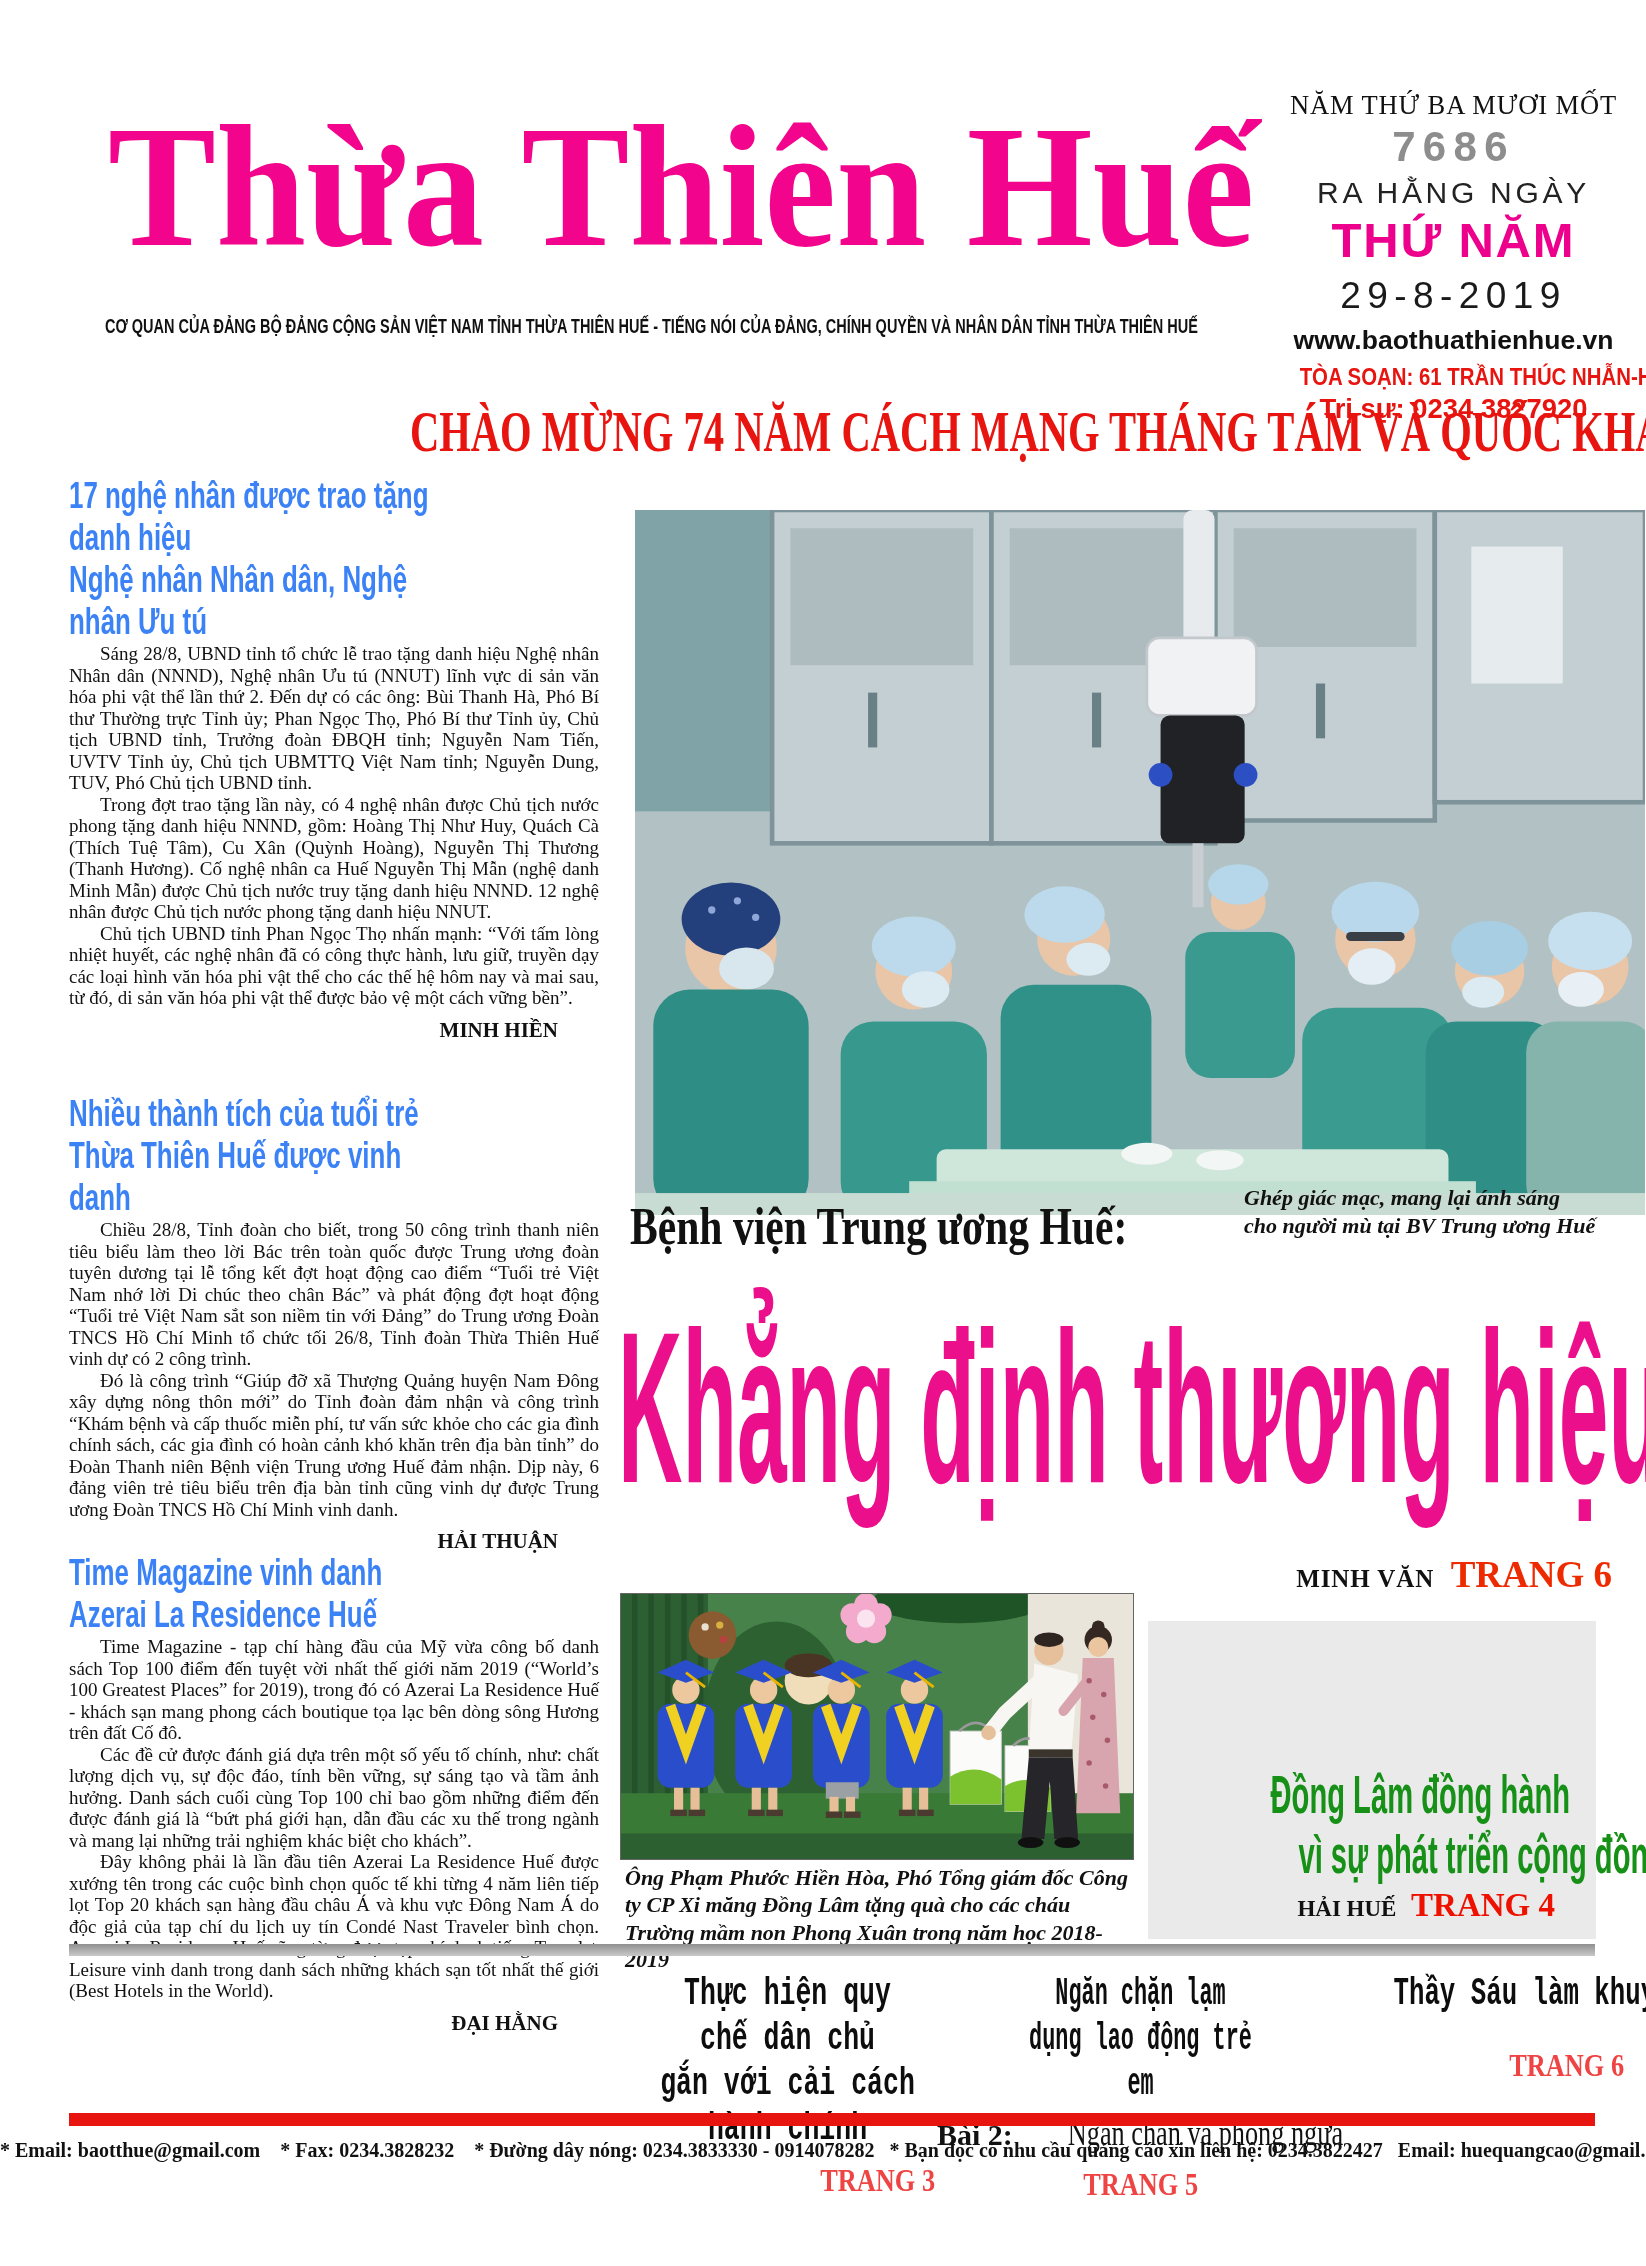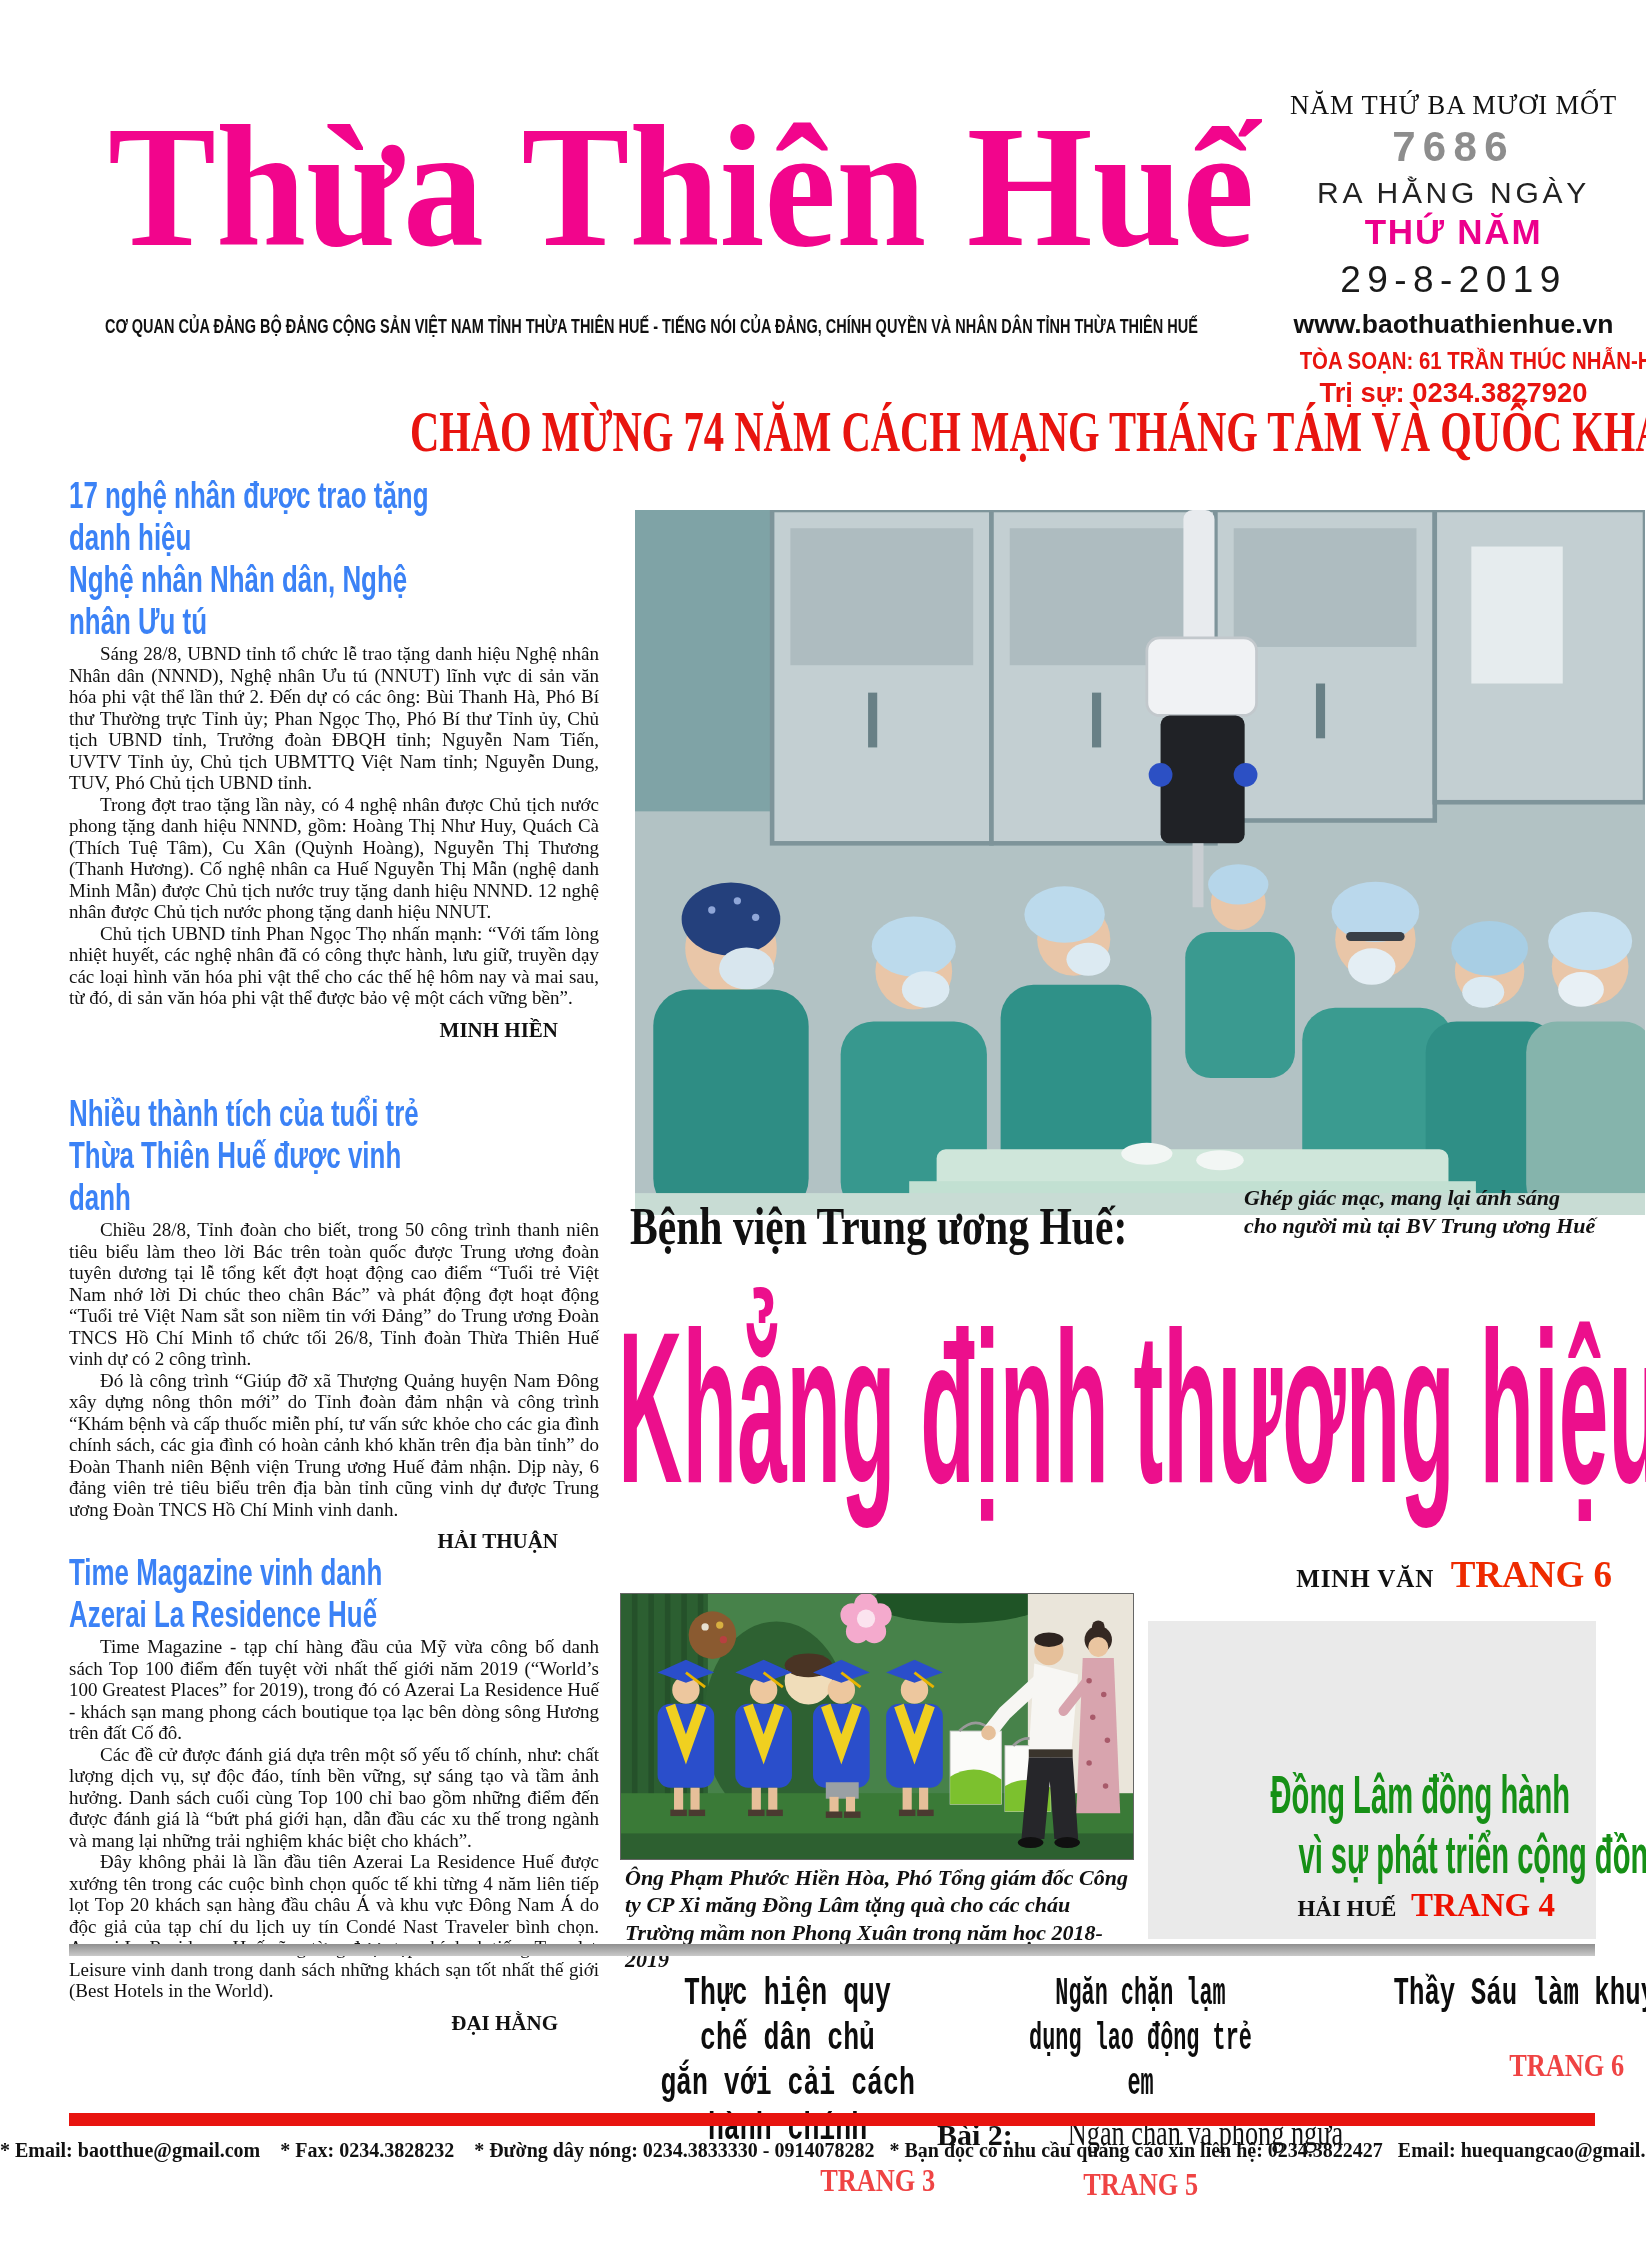--- a/index.html
+++ b/index.html
@@ -16,21 +16,21 @@
   #masthead-title{left:108px;top:73px;font-weight:bold;font-size:174px;line-height:228px;color:#f2058c;}
   #masthead-title .sx{transform:scaleX(.93);}
   #tagline{left:105px;top:314px;font-family:"Liberation Sans",sans-serif;font-weight:bold;font-size:21px;color:#111;}
   #tagline .sx{transform:scaleX(.69);}
 
   
   #infobox{left:1266px;top:90px;width:375px;text-align:center;}
   .i-year{font-size:26.5px;letter-spacing:0.9px;}
   .i-num{font-family:"Liberation Sans",sans-serif;font-weight:bold;font-size:42px;color:#8d8d8d;letter-spacing:7.3px;margin-top:1.8px;}
   .i-freq{font-family:"Liberation Sans",sans-serif;font-size:30px;letter-spacing:3.7px;margin-top:5.5px;color:#222;}
-  .i-day{font-family:"Liberation Sans",sans-serif;font-weight:bold;font-size:35px;color:#ec008c;letter-spacing:1.8px;margin-top:1.8px;}
+  .i-day{font-family:"Liberation Sans",sans-serif;font-weight:bold;font-size:49px;color:#ec008c;letter-spacing:1.8px;margin-top:1.8px;}
   .i-date{font-family:"Liberation Sans",sans-serif;font-size:37px;letter-spacing:6.4px;margin-top:7.3px;color:#1a1a1a;}
   .i-web{font-family:"Liberation Sans",sans-serif;font-weight:bold;font-size:26.5px;margin-top:7.3px;}
   .i-addr{font-family:"Liberation Sans",sans-serif;font-weight:bold;font-size:24px;color:#e8140f;margin-top:7.3px;}
   .i-addr .sxc{transform:scaleX(.85);}
   .i-phone{font-family:"Liberation Sans",sans-serif;font-weight:bold;font-size:27.4px;color:#e8140f;margin-top:1.8px;}
 
   
   #banner{left:69px;top:398px;width:1526px;text-align:center;font-weight:bold;font-size:58px;color:#e8140f;}
   #banner .sxc{transform:scaleX(.7);}
 

